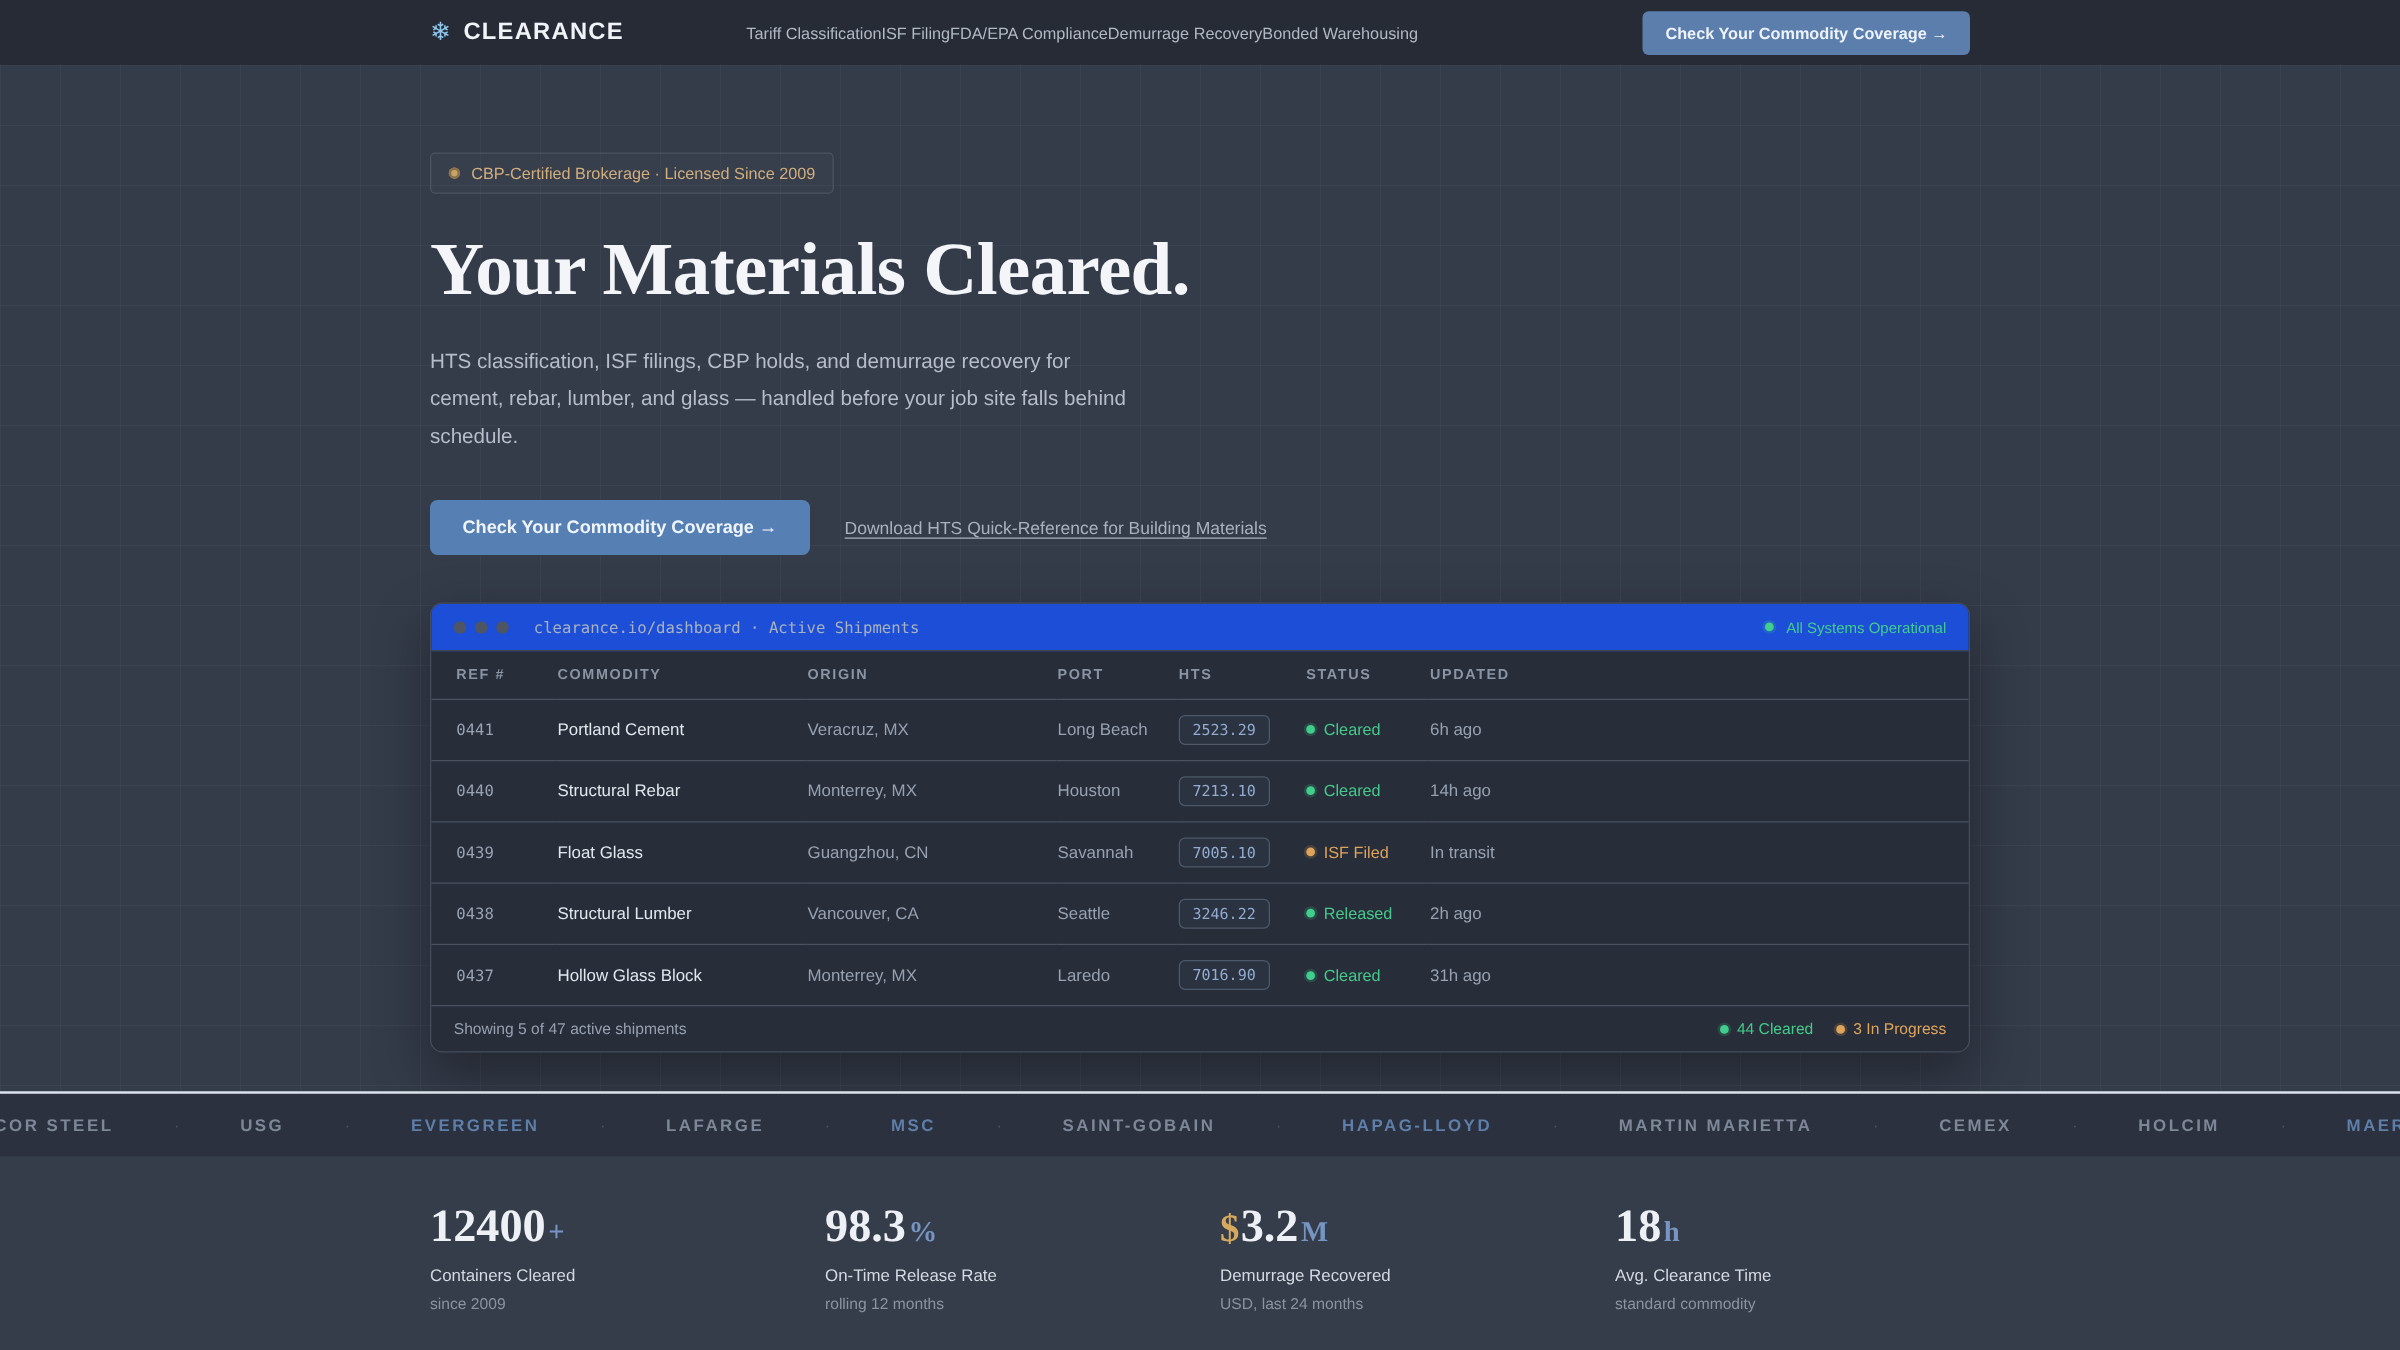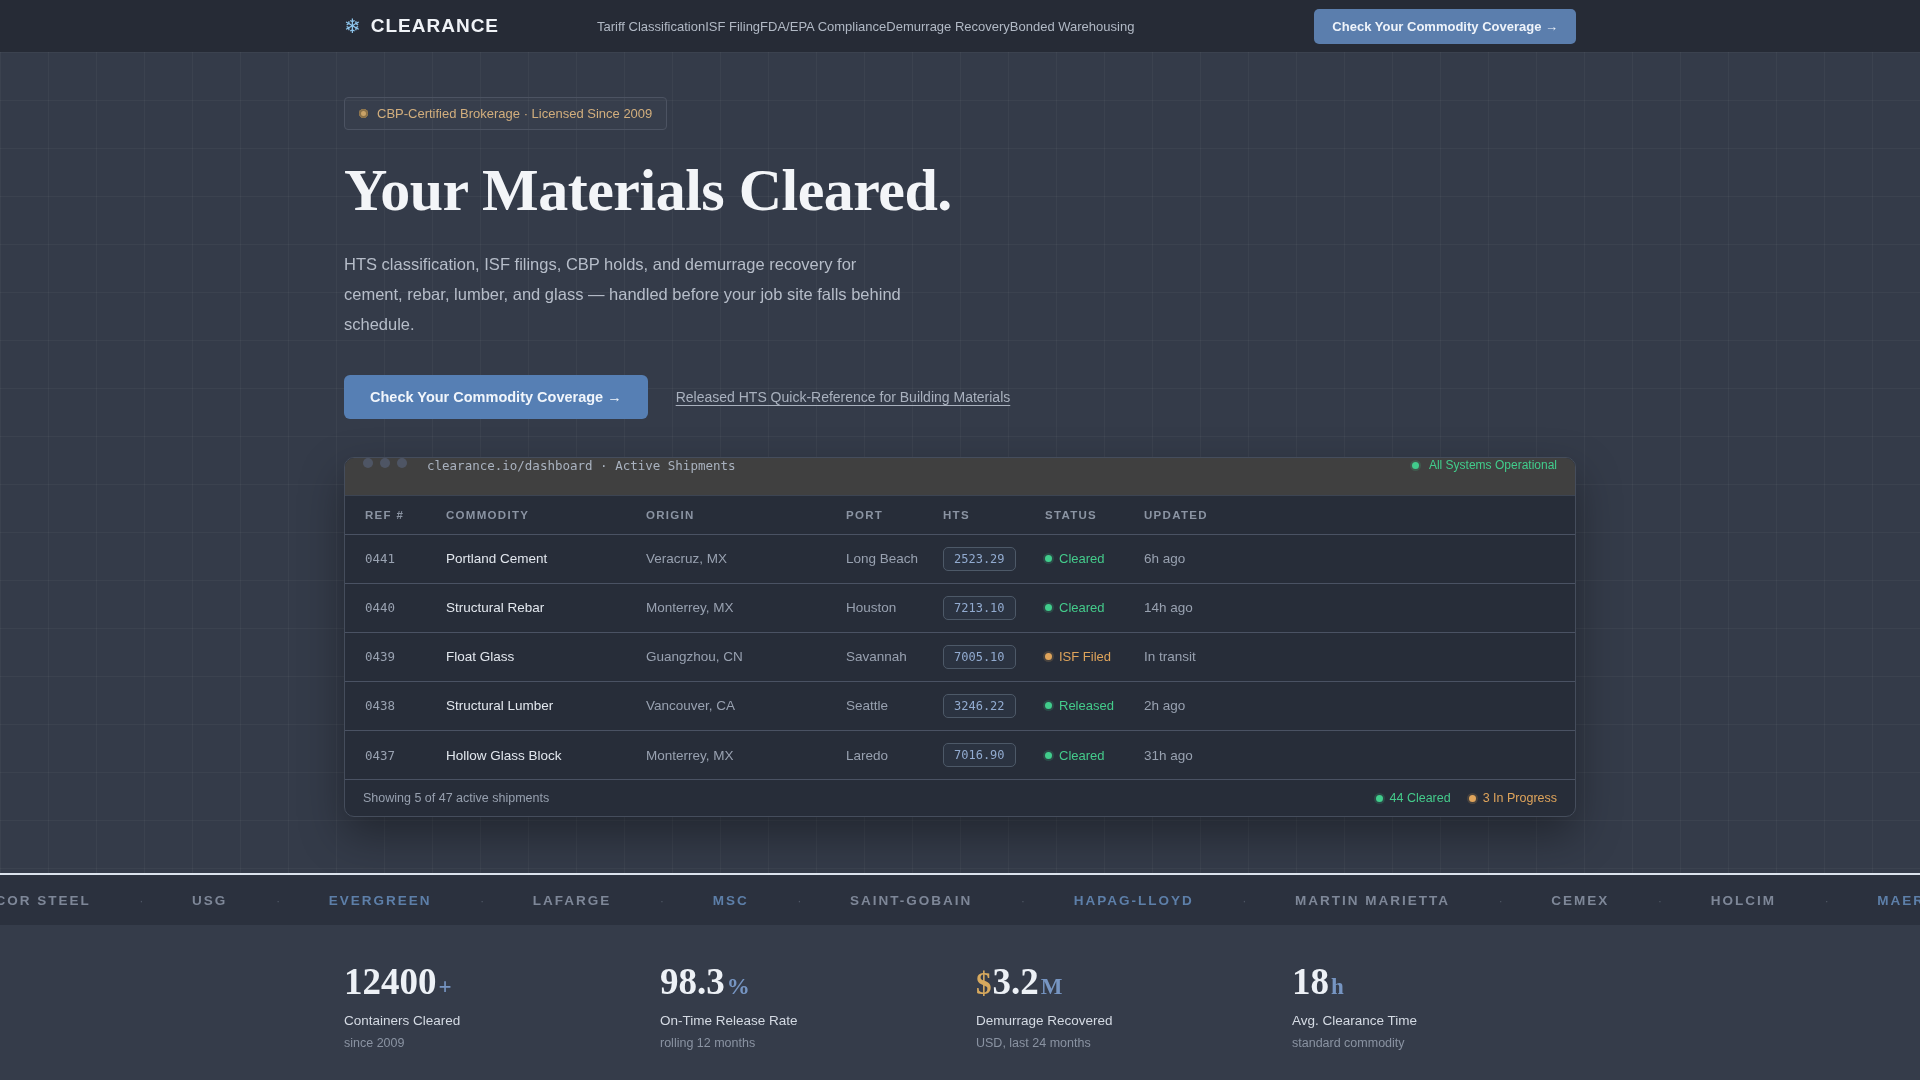--- a/index.html
+++ b/index.html
@@ -30,21 +30,21 @@
   
   .hero {
     height: 821px;
     background-image:
       linear-gradient(rgba(255,255,255,0.035) 1px, transparent 1px),
       linear-gradient(90deg, rgba(255,255,255,0.035) 1px, transparent 1px);
     background-size: 48px 48px;
   }
   .badge {
     display: inline-flex; align-items: center; gap: 9px;
-    margin-top: 45px; padding: 8px 14px;
+    margin-top: 70px; padding: 8px 14px;
     border: 1px solid #4c5362; border-radius: 4px;
     background: rgba(255,255,255,0.02);
     font-size: 13px; color: #d2ae7d;
   }
   .badge-dot { width: 9px; height: 9px; border-radius: 50%; background: #c9a368; box-shadow: inset 0 0 0 2px #8a7148; }
   h1 { margin: 26px 0 0 0; font-family: "Liberation Serif", serif; font-size: 60px; line-height: 1.14; letter-spacing: -0.5px; font-weight: bold; }
   .h1-line1 { color: #f3f5f8; }
   .h1-line2 { color: #5d82b2; }
   .hero-sub { margin-top: 26px; width: 568px; font-size: 16.5px; line-height: 1.8; color: #b6bdc9; }
   .cta-row { margin-top: 36px; display: flex; align-items: center; gap: 28px; }
@@ -54,21 +54,21 @@
     font-size: 14.5px; font-weight: bold; padding: 14px 26px; cursor: pointer; white-space: nowrap;
   }
   .hero-link { color: #a9b1be; font-size: 14px; text-decoration: underline; text-underline-offset: 3px; cursor: pointer; }
 
   
   .card {
     margin-top: 38px; background: #272d39;
     border: 1px solid #454d5c; border-radius: 10px;
     overflow: hidden; box-shadow: 0 18px 44px rgba(0,0,0,0.35);
   }
-  .card-top { height: 38px; display: flex; align-items: flex-start; padding: 0 18px; background: #404040; border-bottom: 1px solid #3c4452; }
+  .card-top { height: 38px; display: flex; align-items: center; padding: 0 18px; background: #1d4ed8; border-bottom: 1px solid #3c4452; }
   .win-dots { display: flex; gap: 7px; }
   .win-dot { width: 10px; height: 10px; border-radius: 50%; background: #4e5564; }
   .card-url { margin-left: 20px; font-family: "DejaVu Sans Mono", "Liberation Mono", monospace; font-size: 12.5px; color: #a9b2bf; }
   .card-status { margin-left: auto; display: flex; align-items: center; gap: 10px; font-size: 12px; color: #41cd8c; }
   .dot { width: 7px; height: 7px; border-radius: 50%; display: inline-block; flex: 0 0 auto; }
   .dot-green { background: #41cd8c; box-shadow: 0 0 0 2px rgba(65,205,140,0.18); }
   .dot-amber { background: #dfa45b; box-shadow: 0 0 0 2px rgba(223,164,91,0.18); }
 
   table { width: 100%; border-collapse: collapse; table-layout: fixed; }
   col.c-ref { width: 100px; } col.c-com { width: 200px; } col.c-org { width: 200px; }
@@ -139,21 +139,21 @@
     <div class="badge">
       <span class="badge-dot"></span>
       <span>CBP-Certified Brokerage · Licensed Since 2009</span>
     </div>
     <h1>
       <span class="h1-line1">Your Materials Cleared.</span><br>
     </h1>
     <p class="hero-sub">HTS classification, ISF filings, CBP holds, and demurrage recovery for cement, rebar, lumber, and glass — handled before your job site falls behind schedule.</p>
     <div class="cta-row">
       <button class="btn-primary">Check Your Commodity Coverage →</button>
-      <a class="hero-link">Released HTS Quick-Reference for Building Materials</a>
+      <a class="hero-link">Download HTS Quick-Reference for Building Materials</a>
     </div>
 
     
     <div class="card">
       <div class="card-top">
         <div class="win-dots">
           <span class="win-dot"></span>
             <span class="win-dot"></span>
             <span class="win-dot"></span>
         </div>

